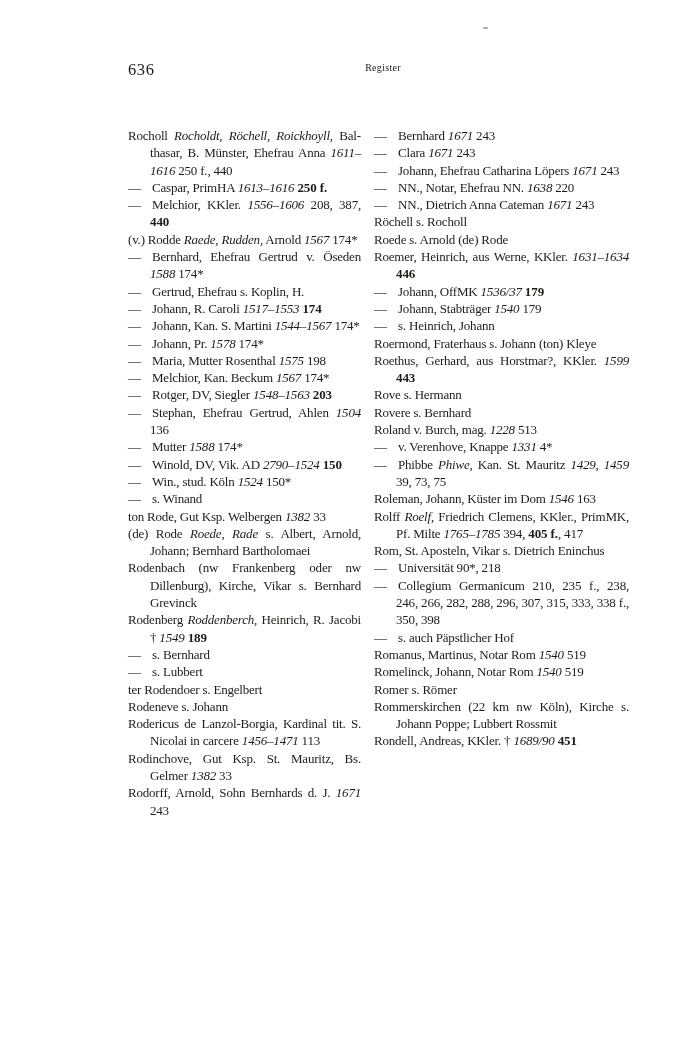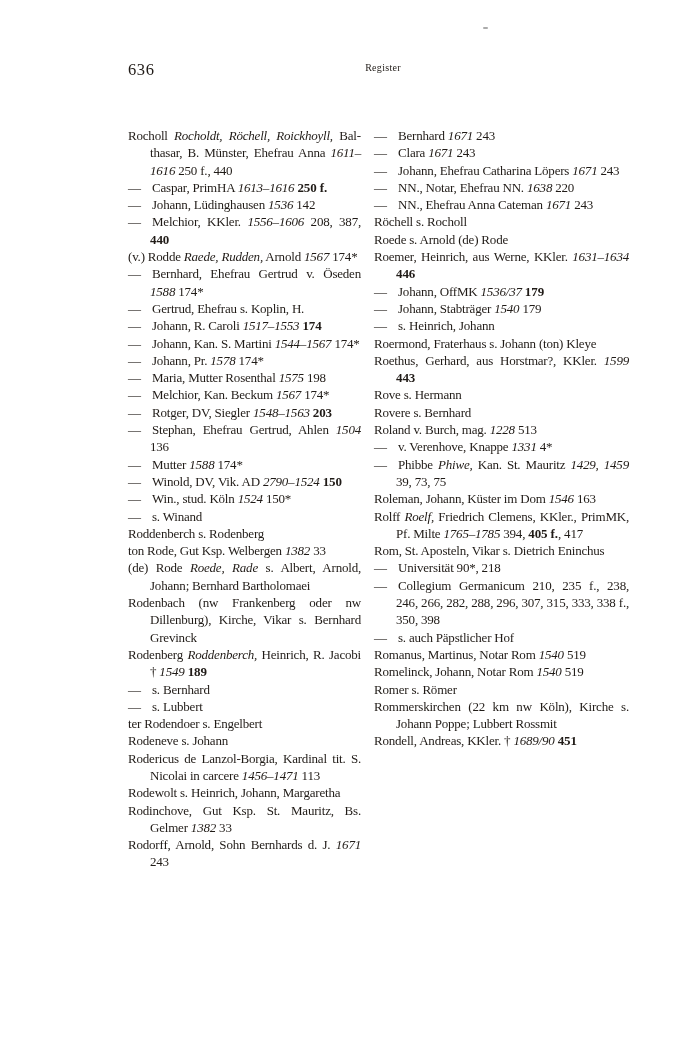--- a/index.html
+++ b/index.html
@@ -56,56 +56,53 @@
 <div class="page" style="--ink: #201b17;">
   <div class="scan-artifact"></div>
   <div class="header-row">
     <span class="page-number">636</span>
     <span class="header-title">Register</span>
   </div>
   <div class="columns">
     <div class="col col-left">
         <p class="entry"><span>Rocholl </span><i>Rocholdt, Röchell, Roickhoyll,</i><span> Bal­thasar, B. Münster, Ehefrau Anna </span><i>1611–1616</i><span> 250 f., 440</span></p>
         <p class="entry"><span class="dash">—</span><span>Caspar, PrimHA </span><i>1613–1616</i><span> </span><b>250 f.</b></p>
-        <p class="entry"><span class="dash">—</span><span>Johann, Lüdinghausen </span><i>1536</i><span> 142</span></p>
         <p class="entry"><span class="dash">—</span><span>Melchior, KKler. </span><i>1556–1606</i><span> 208, 387, </span><b>440</b></p>
         <p class="entry"><span>(v.) Rodde </span><i>Raede, Rudden,</i><span> Arnold </span><i>1567</i><span> 174*</span></p>
         <p class="entry"><span class="dash">—</span><span>Bernhard, Ehefrau Gertrud v. Öse­den </span><i>1588</i><span> 174*</span></p>
         <p class="entry"><span class="dash">—</span><span>Gertrud, Ehefrau s. Koplin, H.</span></p>
         <p class="entry"><span class="dash">—</span><span>Johann, R. Caroli </span><i>1517–1553</i><span> </span><b>174</b></p>
         <p class="entry"><span class="dash">—</span><span>Johann, Kan. S. Martini </span><i>1544–1567</i><span> 174*</span></p>
         <p class="entry"><span class="dash">—</span><span>Johann, Pr. </span><i>1578</i><span> 174*</span></p>
         <p class="entry"><span class="dash">—</span><span>Maria, Mutter Rosenthal </span><i>1575</i><span> 198</span></p>
         <p class="entry"><span class="dash">—</span><span>Melchior, Kan. Beckum </span><i>1567</i><span> 174*</span></p>
         <p class="entry"><span class="dash">—</span><span>Rotger, DV, Siegler </span><i>1548–1563</i><span> </span><b>203</b></p>
         <p class="entry"><span class="dash">—</span><span>Stephan, Ehefrau Gertrud, Ahlen </span><i>1504</i><span> 136</span></p>
         <p class="entry"><span class="dash">—</span><span>Mutter </span><i>1588</i><span> 174*</span></p>
         <p class="entry"><span class="dash">—</span><span>Winold, DV, Vik. AD </span><i>2790–1524</i><span> </span><b>150</b></p>
         <p class="entry"><span class="dash">—</span><span>Win., stud. Köln </span><i>1524</i><span> 150*</span></p>
         <p class="entry"><span class="dash">—</span><span>s. Winand</span></p>
-        <p class="entry"><span>Roddenberch s. Rodenberg</span></p>
         <p class="entry"><span>ton Rode, Gut Ksp. Welbergen </span><i>1382</i><span> 33</span></p>
         <p class="entry"><span>(de) Rode </span><i>Roede, Rade</i><span> s. Albert, Arnold, Johann; Bernhard Bartholomaei</span></p>
         <p class="entry"><span>Rodenbach (nw Frankenberg oder nw Dillenburg), Kirche, Vikar s. Bern­hard Grevinck</span></p>
         <p class="entry"><span>Rodenberg </span><i>Roddenberch,</i><span> Heinrich, R. Ja­cobi † </span><i>1549</i><span> </span><b>189</b></p>
         <p class="entry"><span class="dash">—</span><span>s. Bernhard</span></p>
         <p class="entry"><span class="dash">—</span><span>s. Lubbert</span></p>
         <p class="entry"><span>ter Rodendoer s. Engelbert</span></p>
         <p class="entry"><span>Rodeneve s. Johann</span></p>
         <p class="entry"><span>Rodericus de Lanzol-Borgia, Kardinal tit. S. Nicolai in carcere </span><i>1456–1471</i><span> 113</span></p>
-        <p class="entry"><span>Rodewolt s. Heinrich, Johann, Marga­retha</span></p>
         <p class="entry"><span>Rodinchove, Gut Ksp. St. Mauritz, Bs. Gelmer </span><i>1382</i><span> 33</span></p>
         <p class="entry"><span>Rodorff, Arnold, Sohn Bernhards d. J. </span><i>1671</i><span> 243</span></p>
       </div>
     <div class="col col-right">
         <p class="entry"><span class="dash">—</span><span>Bernhard </span><i>1671</i><span> 243</span></p>
         <p class="entry"><span class="dash">—</span><span>Clara </span><i>1671</i><span> 243</span></p>
         <p class="entry"><span class="dash">—</span><span>Johann, Ehefrau Catharina Löpers </span><i>1671</i><span> 243</span></p>
         <p class="entry"><span class="dash">—</span><span>NN., Notar, Ehefrau NN. </span><i>1638</i><span> 220</span></p>
-        <p class="entry"><span class="dash">—</span><span>NN., Ehefrau Anna Cateman </span><i>1671</i><span> 243</span></p>
+        <p class="entry"><span class="dash">—</span><span>NN., Dietrich Anna Cateman </span><i>1671</i><span> 243</span></p>
         <p class="entry"><span>Röchell s. Rocholl</span></p>
         <p class="entry"><span>Roede s. Arnold (de) Rode</span></p>
         <p class="entry"><span>Roemer, Heinrich, aus Werne, KKler. </span><i>1631–1634</i><span> </span><b>446</b></p>
         <p class="entry"><span class="dash">—</span><span>Johann, OffMK </span><i>1536/37</i><span> </span><b>179</b></p>
         <p class="entry"><span class="dash">—</span><span>Johann, Stabträger </span><i>1540</i><span> 179</span></p>
         <p class="entry"><span class="dash">—</span><span>s. Heinrich, Johann</span></p>
         <p class="entry"><span>Roermond, Fraterhaus s. Johann (ton) Kleye</span></p>
         <p class="entry"><span>Roethus, Gerhard, aus Horstmar?, KKler. </span><i>1599</i><span> </span><b>443</b></p>
         <p class="entry"><span>Rove s. Hermann</span></p>
         <p class="entry"><span>Rovere s. Bernhard</span></p>

